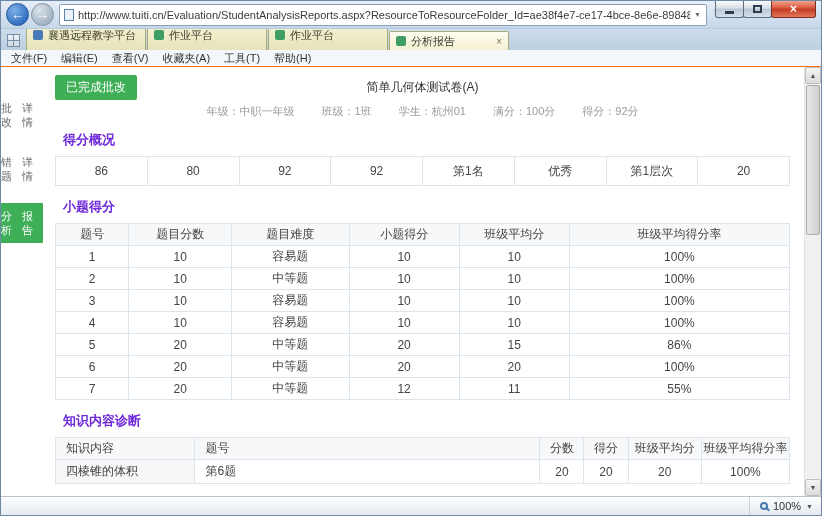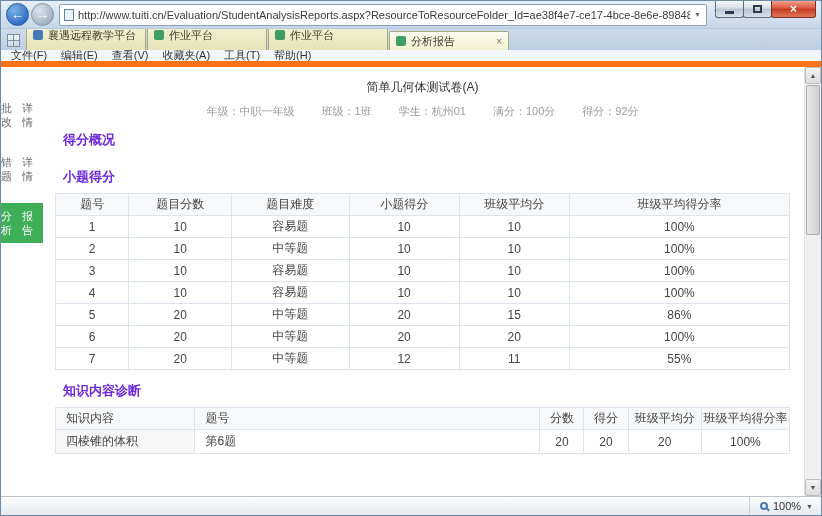--- a/index.html
+++ b/index.html
@@ -45,21 +45,21 @@
          border:1px solid #a8aa7c; border-bottom:none; border-radius:2px 2px 0 0; cursor:pointer; }
   .tab.active { height:19px; background:linear-gradient(#fffdf0,#f3f0d2); }
   .tab-favicon { width:10px; height:10px; border-radius:2px; flex:0 0 10px; margin-right:5px; }
   .fav-blue { background:#4a79b8; }
   .fav-green { background:#3f9e63; }
   .tab-label { flex:1; white-space:nowrap; overflow:hidden; }
   .tab-close { font-size:10px; color:#77745a; margin-left:4px; cursor:pointer; }
 
   
   .menu-bar { height:17px; flex:0 0 17px; display:flex; align-items:center; background:#f3f7fb;
-              border-bottom:6px solid #f97316; padding-left:3px; }
+              border-bottom:1px solid #f97316; padding-left:3px; }
   .menu-item { font-size:11px; color:#333; padding:0 7px; cursor:pointer; }
 
   
   .viewport { flex:0 0 429px; height:429px; background:#fff; display:flex; overflow:hidden; }
   .content { flex:1; display:flex; overflow:hidden; }
 
   .side-nav { width:42px; flex:0 0 42px; padding-top:28px; }
   .side-item { width:42px; height:40px; margin-bottom:14px; display:flex; flex-direction:row;
                align-items:center; justify-content:center; font-size:11px; line-height:14px;
                color:#6b6b6b; cursor:pointer; }
@@ -175,33 +175,44 @@
           <span>详情</span>
         </div>
         <div class="side-item active">
           <span>分析</span>
           <span>报告</span>
         </div>
       </div>
 
       <div class="main">
         <div class="report-header">
+          <button class="status-btn">已完成批改</button>
           <div class="report-title">简单几何体测试卷(A)</div>
           <div class="report-meta">
             <span>年级：中职一年级</span>
             <span>班级：1班</span>
             <span>学生：杭州01</span>
             <span>满分：100分</span>
             <span>得分：92分</span>
           </div>
         </div>
 
         <div class="section-title">得分概况</div>
         <table class="tbl tbl1">
           <tbody>
+          <tr>
+            <td>86</td>
+            <td>80</td>
+            <td>92</td>
+            <td>92</td>
+            <td>第1名</td>
+            <td>优秀</td>
+            <td>第1层次</td>
+            <td>20</td>
+          </tr>
         </tbody>
           </table>
 
         <div class="section-title">小题得分</div>
         <table class="tbl tbl2">
           <colgroup>
             <col style="width:10%">
               <col style="width:14%">
               <col style="width:16%">
             <col style="width:15%">

